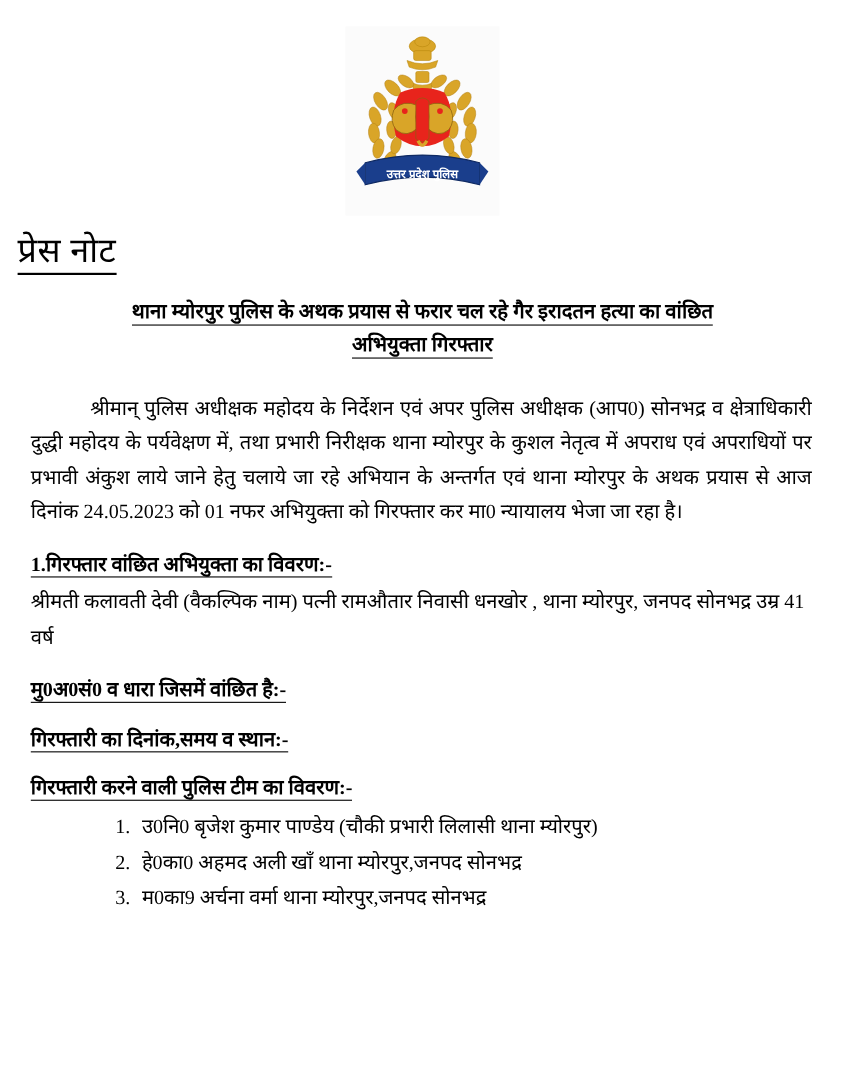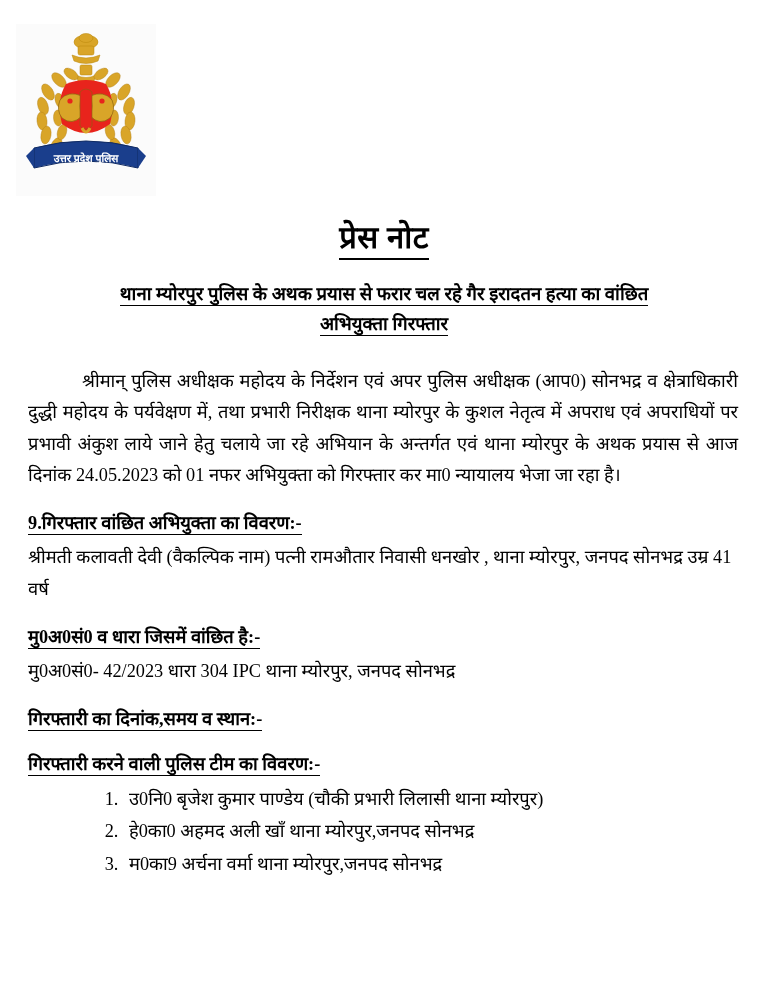--- a/index.html
+++ b/index.html
@@ -21,40 +21,41 @@
     width: 768px;
     height: 985px;
     box-sizing: border-box;
     padding: 18px 16px 0 16px;
     background: #ffffff;
   }
 
   
   .emblem-wrap {
     display: flex;
+    justify-content: center;
     align-items: flex-start;
     margin-top: 6px;
   }
   .emblem-box {
     width: 140px;
     height: 172px;
     background: #fbfbfb;
     display: flex;
     align-items: center;
     justify-content: center;
   }
   .emblem-box svg { display: block; }
 
   
   .doc-title {
-    text-align: center;
+    text-align: left;
     font-size: 31px;
-    font-weight: bold;
+    font-weight: normal;
     letter-spacing: 0.5px;
-    margin-top: 24px;
+    margin-top: 14px;
     line-height: 1.15;
   }
   .doc-title span {
     border-bottom: 2.5px solid #000;
     padding-bottom: 3px;
   }
 
   .subtitle {
     text-align: center;
     font-size: 18.5px;
@@ -181,30 +182,29 @@
 
   <div class="subtitle">
     <span class="u">थाना म्योरपुर पुलिस के अथक प्रयास से फरार चल रहे गैर इरादतन हत्या का वांछित</span><br>
     <span class="u">अभियुक्ता गिरफ्तार</span>
   </div>
 
   <p class="body-para"><span class="indent"></span><span>श्रीमान् पुलिस अधीक्षक महोदय के निर्देशन एवं अपर पुलिस अधीक्षक (आप0) सोनभद्र व क्षेत्राधिकारी दुद्धी महोदय के पर्यवेक्षण में,  तथा प्रभारी निरीक्षक थाना म्योरपुर के कुशल नेतृत्व में अपराध एवं अपराधियों पर प्रभावी अंकुश लाये जाने हेतु चलाये जा रहे अभियान के अन्तर्गत एवं थाना म्योरपुर के अथक प्रयास से आज दिनांक 24.05.2023 को 01 नफर अभियुक्ता को गिरफ्तार कर मा0 न्यायालय भेजा जा रहा है।</span></p>
 
   <div class="section">
     <div class="sec-head">
-      <span>9.गिरफ्तार वांछित अभियुक्ता का विवरण:-</span>
+      <span>1.गिरफ्तार वांछित अभियुक्ता का विवरण:-</span>
     </div>
     <div class="sec-body">श्रीमती कलावती देवी (वैकल्पिक नाम) पत्नी रामऔतार निवासी धनखोर , थाना म्योरपुर, जनपद सोनभद्र  उम्र 41 वर्ष</div>
   </div>
 
   <div class="section">
     <div class="sec-head">
       <span>मु0अ0सं0 व धारा जिसमें वांछित है:-</span>
     </div>
-    <div class="sec-body">मु0अ0सं0- 42/2023 धारा 304 IPC थाना म्योरपुर, जनपद सोनभद्र</div>
   </div>
 
   <div class="section">
     <div class="sec-head">
       <span>गिरफ्तारी का दिनांक,समय व स्थान:-</span>
     </div>
   </div>
 
   <div class="section">
     <div class="sec-head">

